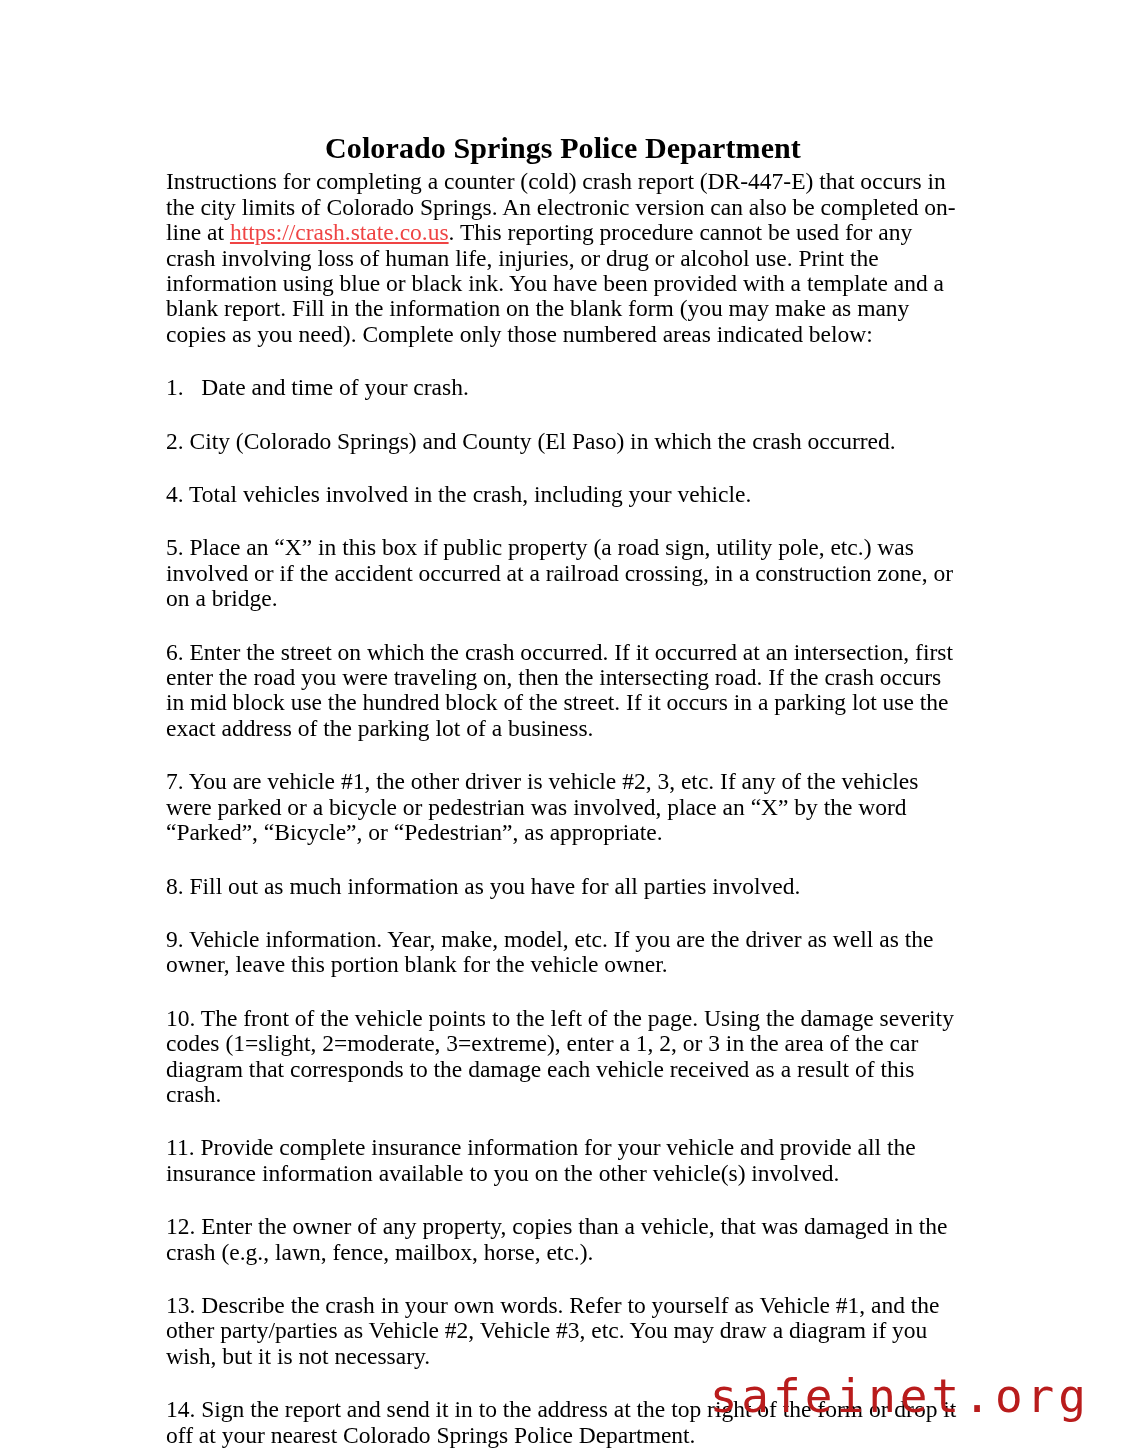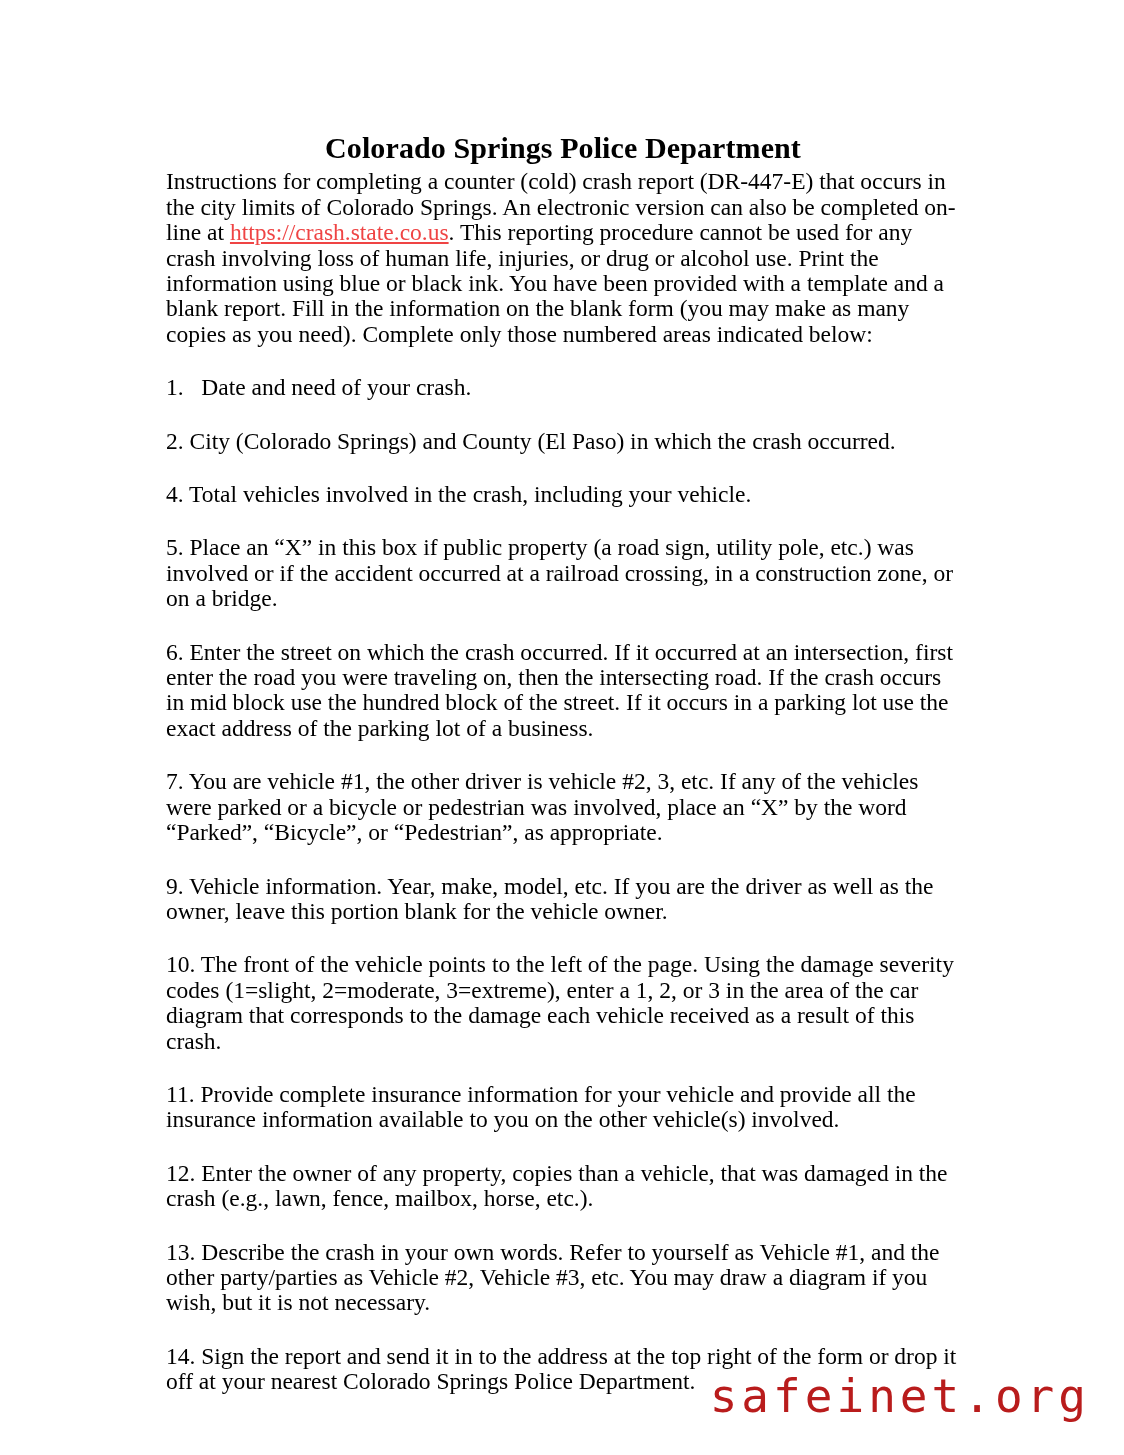--- a/index.html
+++ b/index.html
@@ -95,33 +95,34 @@
 <div class="page">
 
   <div class="doc-body">
 
     <h1 class="doc-title">Colorado Springs Police Department</h1>
 
     <p class="intro"><span>Instructions for completing a counter (cold) crash report (DR-447-E)  that occurs in the city limits of Colorado Springs.  An electronic version can also be completed on-line at </span><a class="link" href="#">https://crash.state.co.us</a><span>.  This reporting procedure cannot be used for any crash involving loss of human life, injuries, or drug or alcohol use.  Print the information using blue or black ink. You have been provided with a template and a blank report. Fill in the information on the blank form (you may make as many copies as you need).  Complete only those numbered areas indicated below:</span></p>
 
     <ol class="list">
 
-      <li class="list-item gap-1"><span class="num">1.</span><span class="num">   </span><span>Date and need of your crash.</span></li>
+      <li class="list-item gap-1"><span class="num">1.</span><span class="num">   </span><span>Date and time of your crash.</span></li>
 
       <li class="list-item gap-2"><span class="num">2.</span><span class="num"> </span><span>City (Colorado Springs)  and County (El Paso) in which the crash occurred.</span></li>
 
 
       <li class="list-item gap-2"><span class="num">4.</span><span class="num"> </span><span>Total vehicles involved in the crash, including your vehicle.</span></li>
 
       <li class="list-item gap-2"><span class="num">5.</span><span class="num"> </span><span>Place an “X” in this box if public property (a road sign, utility pole, etc.) was involved or if the accident occurred at a railroad crossing, in a construction zone, or on a bridge.</span></li>
 
       <li class="list-item gap-2"><span class="num">6.</span><span class="num"> </span><span>Enter the street on which the crash occurred. If it occurred at an intersection, first enter the road you were traveling on, then the intersecting road.  If the crash occurs in mid block use the hundred block of the street.  If it occurs in a parking lot use the exact address of the parking lot of a business.</span></li>
 
       <li class="list-item gap-2"><span class="num">7.</span><span class="num"> </span><span>You are vehicle #1, the other driver is vehicle #2, 3, etc. If any of the vehicles were parked or a bicycle or pedestrian was involved, place an “X” by the word “Parked”, “Bicycle”, or “Pedestrian”, as appropriate.</span></li>
 
+      <li class="list-item gap-2"><span class="num">8.</span><span class="num"> </span><span>Fill out as much information as you have for all parties involved.</span></li>
 
       <li class="list-item gap-2"><span class="num">9.</span><span class="num"> </span><span>Vehicle information. Year, make, model, etc. If you are the driver as well as the owner, leave this portion blank for the vehicle owner.</span></li>
 
       <li class="list-item gap-2"><span class="num">10.</span><span class="num"> </span><span>The front of the vehicle points to the left of the page. Using the damage severity codes (1=slight, 2=moderate, 3=extreme), enter a 1, 2, or 3 in the area of the car diagram that corresponds to the damage each vehicle received as a result of this crash.</span></li>
 
       <li class="list-item gap-2"><span class="num">11.</span><span class="num"> </span><span>Provide complete insurance information for your vehicle and provide all the insurance information available to you on the other vehicle(s) involved.</span></li>
 
       <li class="list-item gap-2"><span class="num">12.</span><span class="num"> </span><span>Enter the owner of any property, copies than a vehicle, that was damaged in the crash (e.g., lawn, fence, mailbox, horse, etc.).</span></li>
 
       <li class="list-item gap-2"><span class="num">13.</span><span class="num"> </span><span>Describe the crash in your own words. Refer to yourself as Vehicle #1, and the other party/parties as Vehicle #2, Vehicle #3, etc. You may draw a diagram if you wish, but it is not necessary.</span></li>

